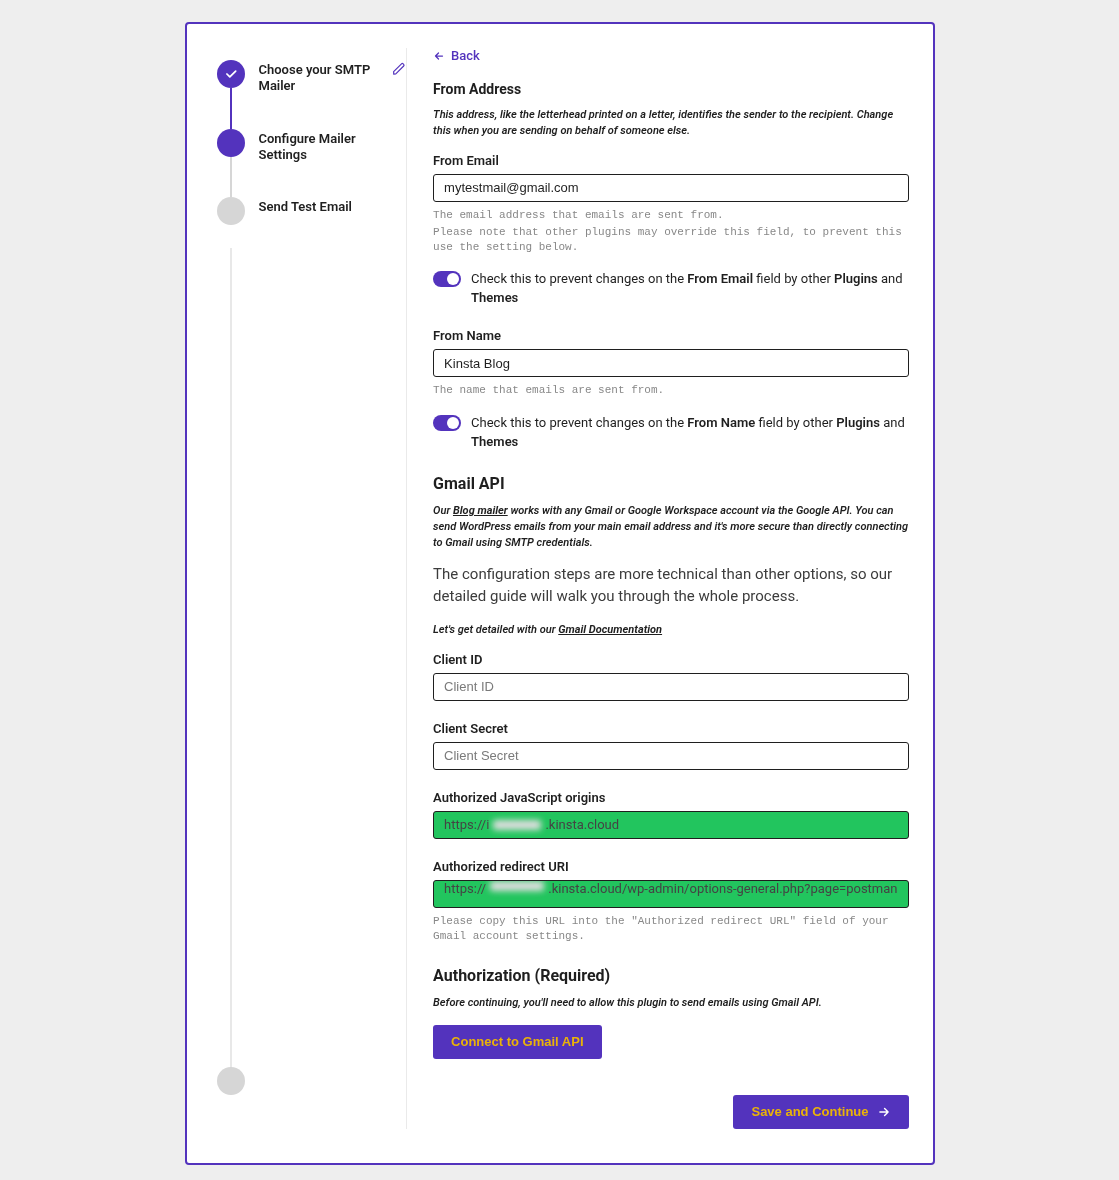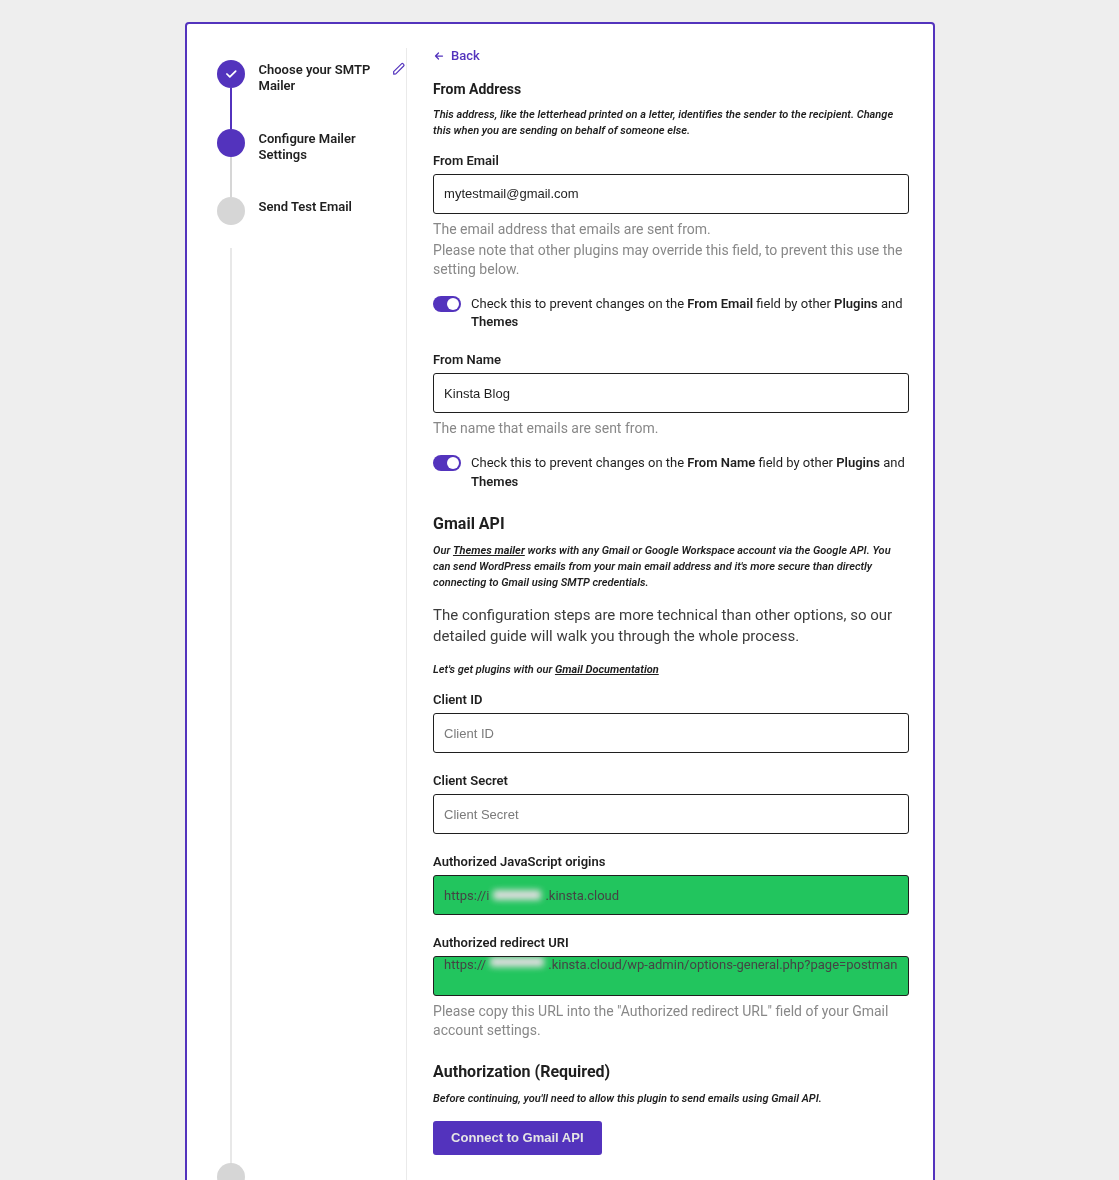--- a/index.html
+++ b/index.html
@@ -134,36 +134,37 @@
     margin-bottom: 14px;
   }
   .field-label {
     font-size: 13px;
     font-weight: 600;
     margin-bottom: 6px;
     display: block;
   }
   .text-input {
     width: 100%;
-    height: 40px;
+    height: 28px;
     border: 1px solid #1f1f1f;
     border-radius: 3px;
     padding: 0 10px;
     font-size: 13px;
     color: #1f1f1f;
     background: #fff;
     outline: none;
   }
   .text-input::placeholder { color: #7a7a7a; }
   .text-input.readonly { background: #22c55e; color:#444; }
   .help-text {
-    font-size: 14px;
+    font-size: 11px;
     color: #888;
     margin-top: 6px;
     line-height: 1.35;
+    font-family: Liberation Mono, monospace;
   }
   .toggle-row {
     display: flex;
     align-items: flex-start;
     gap: 10px;
     margin-top: 16px;
   }
   .toggle {
     width: 28px;
     height: 16px;
@@ -195,21 +196,21 @@
     color: #1f1f1f;
     font-weight: 700;
     text-decoration: underline;
     cursor: pointer;
   }
   .btn {
     display: inline-flex;
     align-items: center;
     gap: 8px;
     background: #5333bd;
-    color: #e5e5e5;
+    color: #eab308;
     border: none;
     border-radius: 3px;
     padding: 0 18px;
     height: 34px;
     font-size: 13px;
     font-weight: 600;
     cursor: pointer;
   }
   .footer-row {
     display: flex;
@@ -302,25 +303,25 @@
         <div class="toggle"></div>
         <div class="toggle-text">
           <span>Check this to prevent changes on the </span><b>From Name</b><span> field by other </span><b>Plugins</b><span> and </span><b>Themes</b>
         </div>
       </div>
     </div>
 
     
     <h3 class="sub-heading">Gmail API</h3>
     <p class="desc-bold">
-      <span>Our </span><a class="link">Themes mailer</a><span> works with any Gmail or Google Workspace account via the Google API. You can send WordPress emails from your main email address and it's more secure than directly connecting to Gmail using SMTP credentials.</span>
+      <span>Our </span><a class="link">Blog mailer</a><span> works with any Gmail or Google Workspace account via the Google API. You can send WordPress emails from your main email address and it's more secure than directly connecting to Gmail using SMTP credentials.</span>
     </p>
     <p class="desc-normal">The configuration steps are more technical than other options, so our detailed guide will walk you through the whole process.</p>
     <p class="desc-bold">
-      <span>Let's get plugins with our </span><a class="link">Gmail Documentation</a>
+      <span>Let's get detailed with our </span><a class="link">Gmail Documentation</a>
     </p>
 
     <div class="field-block">
       <label class="field-label">Client ID</label>
       <input type="text" class="text-input" placeholder="Client ID" style="">
     </div>
 
     <div class="field-block">
       <label class="field-label">Client Secret</label>
       <input type="text" class="text-input" placeholder="Client Secret" style="">

